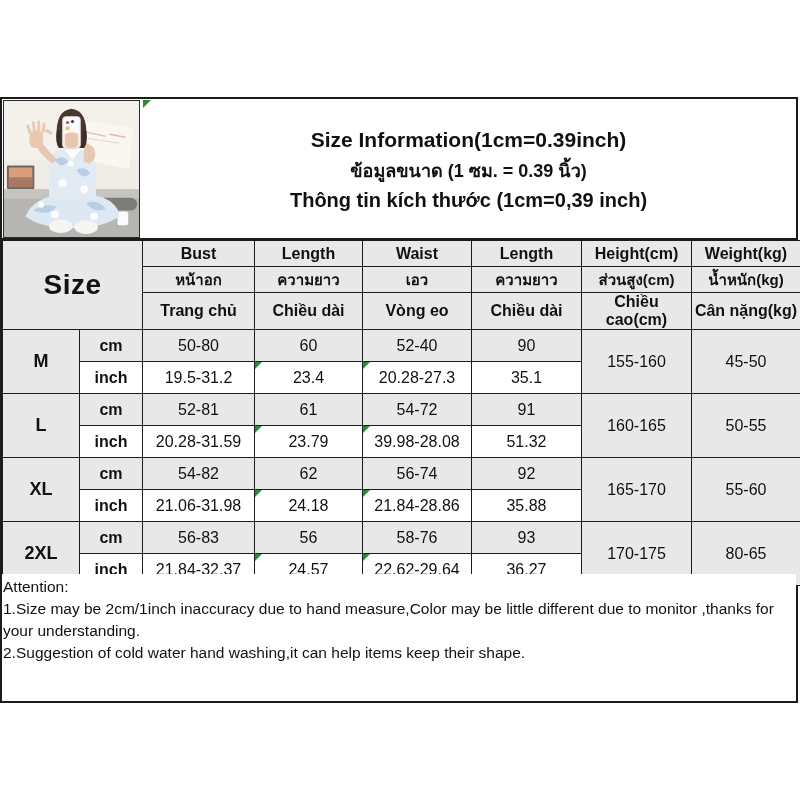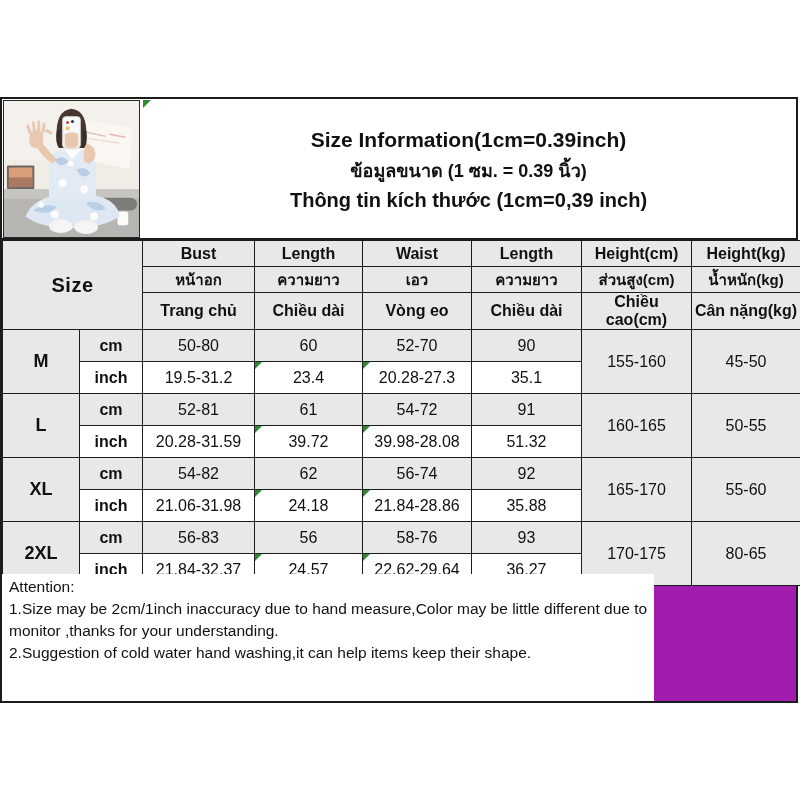--- a/index.html
+++ b/index.html
@@ -1,47 +1,47 @@
 <!DOCTYPE html>
 <html><head>
 <meta charset="utf-8">
 <style>
   * { margin:0; padding:0; box-sizing:border-box; }
   html,body { width:800px; height:800px; background:#ffffff; font-family:"Liberation Sans","DejaVu Sans",sans-serif; color:#111; }
   .page { position:relative; width:800px; height:800px; background:#fff; overflow:hidden; }
 
-  .sheet { position:absolute; left:0; top:97px; width:798px; height:606px; border:2px solid #1c1c1c; background:#a21caf; }
+  .sheet { position:absolute; left:0; top:97px; width:798px; height:606px; border:2px solid #1c1c1c; background:#0c4a6e; }
 
   
   .title-band { position:relative; width:100%; height:141px; border-bottom:2px solid #1c1c1c; background:#fff; }
   .photo-frame { position:absolute; left:1px; top:1px; width:137px; height:138px; border:1px solid #2a2a2a; overflow:hidden; background:#f1ede8; }
   .photo-frame svg { display:block; width:100%; height:100%; }
   .title-text { position:absolute; left:139px; right:0; top:0; height:100%; display:flex; flex-direction:column; justify-content:center; align-items:center; text-align:center; gap:4px; padding-top:2px; }
   .title-line-1 { font-size:21px; font-weight:bold; }
   .title-line-2 { font-size:18px; font-weight:bold; }
   .title-line-3 { font-size:20px; font-weight:bold; }
 
   
   .size-table { position:absolute; left:0; top:141px; width:794px; border-collapse:collapse; table-layout:fixed; }
   .size-table td { border:1.5px solid #1c1c1c; text-align:center; vertical-align:middle; padding:0; position:relative; overflow:hidden; font-size:16px; }
   .size-table tr.hdr td { height:26px; }
   .size-table tr.data td { height:32px; }
   td.gray { background:#e8e8e8; }
   td.white { background:#ffffff; }
-  .size-big { font-size:20px; font-weight:bold; letter-spacing:0.5px; }
+  .size-big { font-size:28px; font-weight:bold; letter-spacing:0.5px; }
   .hdr-en td, .hdr-th td, .hdr-vi td { font-weight:bold; }
   .hdr-th td { font-size:15px; }
   .hdr-vi td { font-size:16px; }
   .size-label { font-size:18px; font-weight:bold; }
   .unit-label { font-size:16px; font-weight:bold; }
   .cell-marker { position:absolute; left:0; top:0; width:7px; height:7px; background:#2e8b2e; clip-path:polygon(0 0, 100% 0, 0 100%); }
   .title-marker { position:absolute; left:141px; top:1px; width:8px; height:8px; background:#2e8b2e; clip-path:polygon(0 0, 100% 0, 0 100%); }
 
   
-  .attention { position:absolute; left:0; top:475px; width:652px; height:127px; background:#fff; padding:2px 5px 0 7px; font-size:15.5px; line-height:1.42; text-align:left; }
+  .attention { position:absolute; left:0; top:475px; width:794px; height:127px; background:#fff; padding:2px 5px 0 1px; font-size:15.5px; line-height:1.42; text-align:left; }
   .attention div { white-space:normal; }
 </style>
 </head>
 <body>
 
 <div class="page">
   <div class="sheet">
 
     <div class="title-band">
       <div class="photo-frame">
@@ -129,21 +129,21 @@
           <col style="width:109px">
       </colgroup>
       <tbody>
         <tr class="hdr hdr-en">
           <td class="gray" colspan="2" rowspan="3"><span class="size-big">Size</span></td>
           <td class="gray">Bust</td>
           <td class="gray">Length</td>
           <td class="gray">Waist</td>
           <td class="gray">Length</td>
           <td class="gray">Height(cm)</td>
-          <td class="gray">Height(kg)</td>
+          <td class="gray">Weight(kg)</td>
         </tr>
         <tr class="hdr hdr-th">
           <td class="gray">หน้าอก</td>
           <td class="gray">ความยาว</td>
           <td class="gray">เอว</td>
           <td class="gray">ความยาว</td>
           <td class="gray">ส่วนสูง(cm)</td>
           <td class="gray">น้ำหนัก(kg)</td>
         </tr>
         <tr class="hdr hdr-vi">
@@ -153,21 +153,21 @@
           <td class="gray">Chiều dài</td>
           <td class="gray">Chiều cao(cm)</td>
           <td class="gray">Cân nặng(kg)</td>
         </tr>
 
         <tr class="data">
           <td class="gray" rowspan="2"><span class="size-label">M</span></td>
           <td class="gray"><span class="unit-label">cm</span></td>
           <td class="gray">50-80</td>
           <td class="gray">60</td>
-          <td class="gray">52-70</td>
+          <td class="gray">52-40</td>
           <td class="gray">90</td>
           <td class="gray" rowspan="2">155-160</td>
           <td class="gray" rowspan="2">45-50</td>
         </tr>
         <tr class="data">
           <td class="white"><span class="unit-label">inch</span></td>
           <td class="white">19.5-31.2</td>
           <td class="white"><span class="cell-marker"></span><span>23.4</span></td>
           <td class="white"><span class="cell-marker"></span><span>20.28-27.3</span></td>
           <td class="white">35.1</td>
@@ -179,21 +179,21 @@
           <td class="gray">52-81</td>
           <td class="gray">61</td>
           <td class="gray">54-72</td>
           <td class="gray">91</td>
           <td class="gray" rowspan="2">160-165</td>
           <td class="gray" rowspan="2">50-55</td>
         </tr>
         <tr class="data">
           <td class="white"><span class="unit-label">inch</span></td>
           <td class="white">20.28-31.59</td>
-          <td class="white"><span class="cell-marker"></span><span>39.72</span></td>
+          <td class="white"><span class="cell-marker"></span><span>23.79</span></td>
           <td class="white"><span class="cell-marker"></span><span>39.98-28.08</span></td>
           <td class="white">51.32</td>
         </tr>
 
         <tr class="data">
           <td class="gray" rowspan="2"><span class="size-label">XL</span></td>
           <td class="gray"><span class="unit-label">cm</span></td>
           <td class="gray">54-82</td>
           <td class="gray">62</td>
           <td class="gray">56-74</td>

